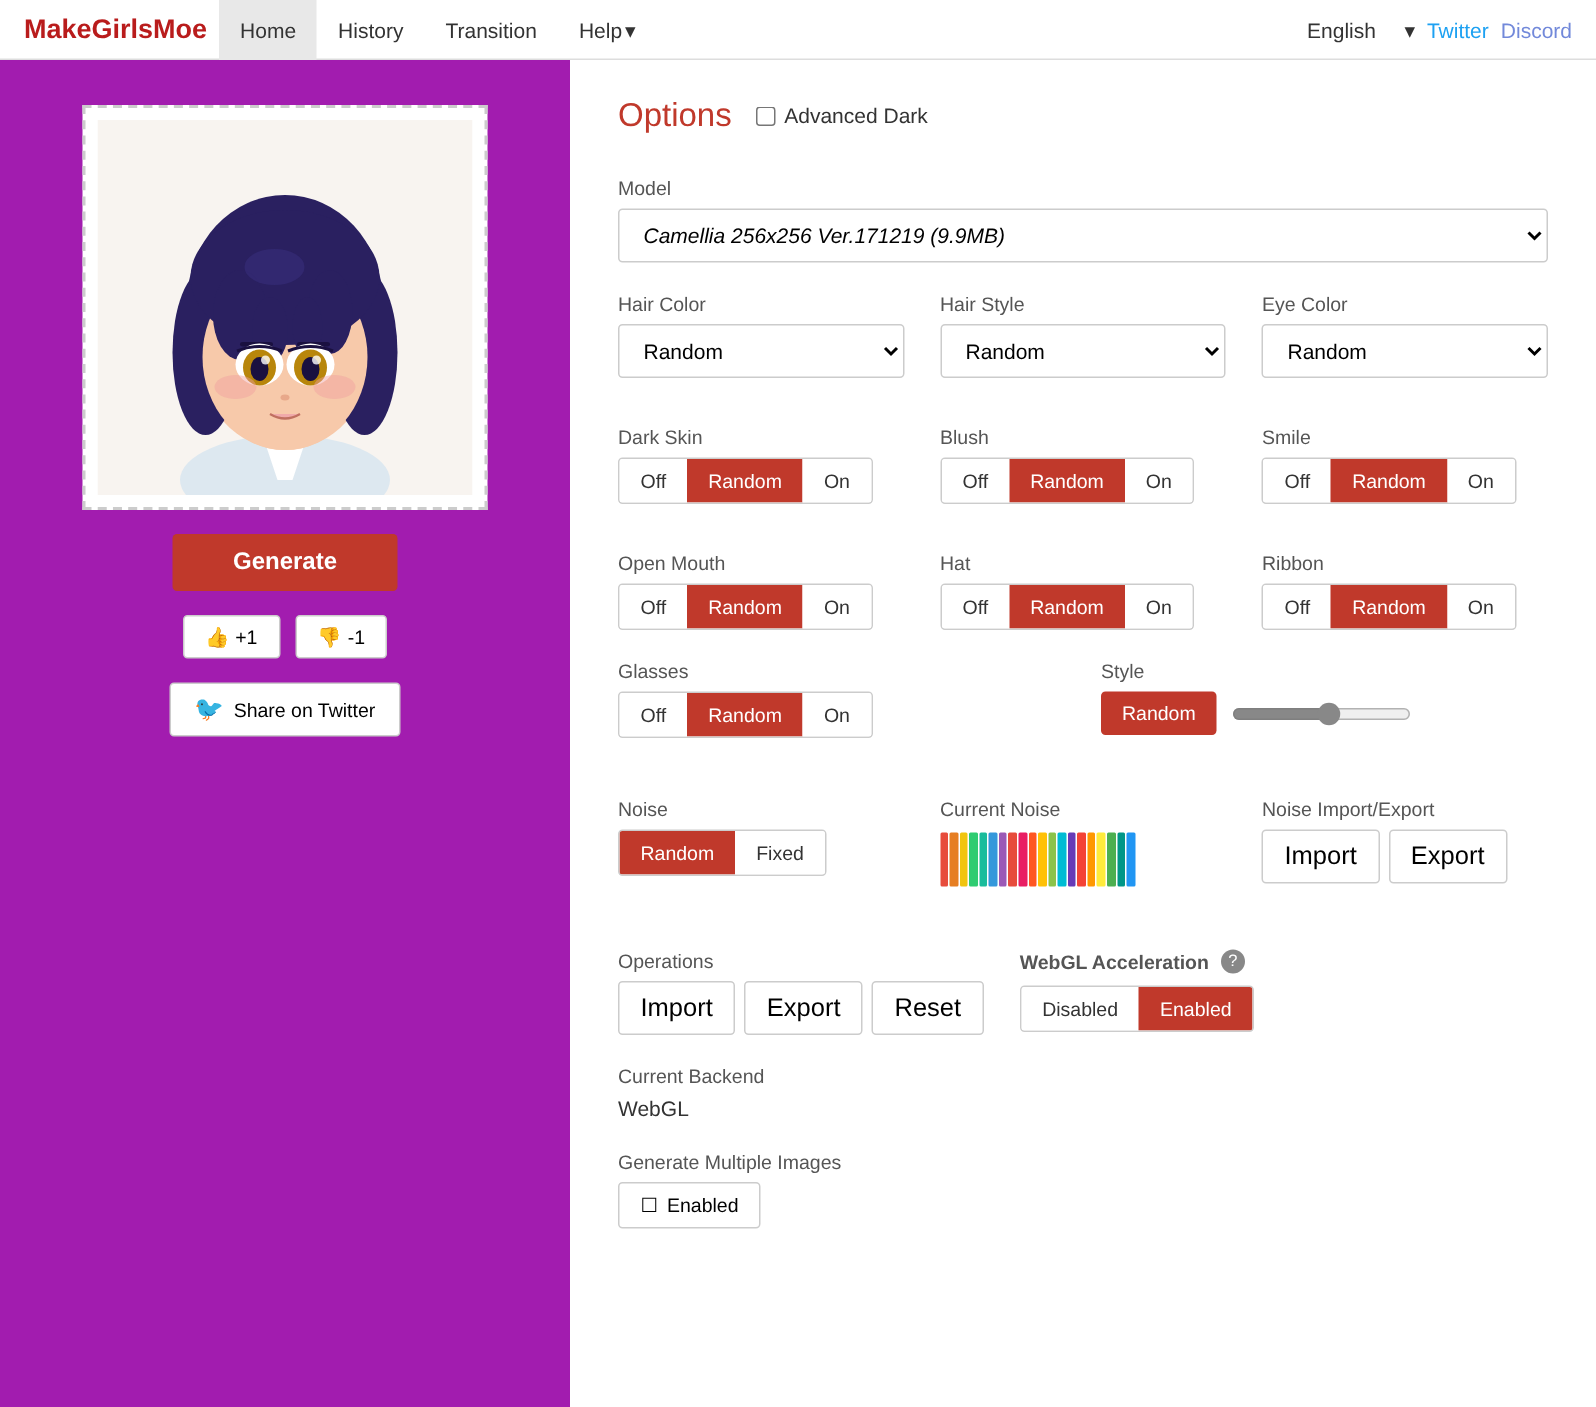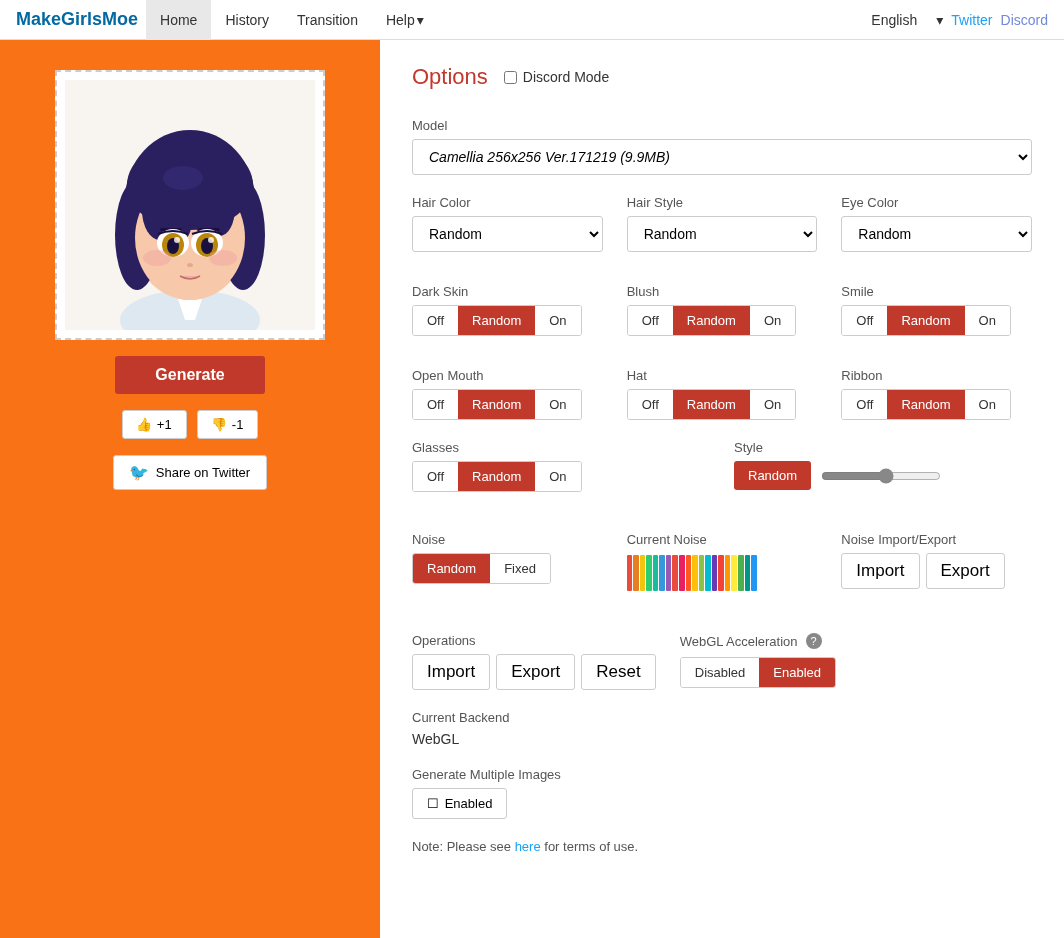--- a/index.html
+++ b/index.html
@@ -8,21 +8,21 @@
     
     nav {
       display: flex;
       align-items: center;
       background: #fff;
       border-bottom: 1px solid #ddd;
       height: 40px;
       padding: 0 16px;
     }
     .nav-brand {
-      color: #0369a1;
+      color: #b91c1c;
       font-size: 18px;
       font-weight: bold;
       margin-right: 8px;
     }
     .nav-links { display: flex; align-items: center; }
     .nav-link {
       padding: 0 14px;
       height: 40px;
       line-height: 40px;
       cursor: pointer;
@@ -39,21 +39,21 @@
 
     
     .main-layout {
       display: flex;
       min-height: calc(100vh - 40px);
     }
 
     
     .left-panel {
       width: 380px;
-      background: #f97316;
+      background: #a21caf;
       display: flex;
       flex-direction: column;
       align-items: center;
       padding: 30px 20px;
       gap: 16px;
     }
     .image-box {
       width: 270px;
       height: 270px;
       border: 2px dashed #ccc;
@@ -385,21 +385,21 @@
       <span>Share on Twitter</span>
     </button>
   </div>
 
   <div class="right-panel">
 
     <div class="options-header">
       <span class="options-title">Options</span>
       <label class="advanced-mode">
         <input type="checkbox" style="">
-        <span>Discord Mode</span>
+        <span>Advanced Dark</span>
       </label>
     </div>
 
     <div class="option-group">
       <div class="section-label">Model</div>
       <select class="model-select">
         <option>Camellia 256x256 Ver.171219 (9.9MB)</option>
       </select>
     </div>
 
@@ -544,21 +544,21 @@
       <div class="option-group">
         <div class="section-label">Operations</div>
         <div class="import-export-row">
           <button class="plain-btn">Import</button>
           <button class="plain-btn">Export</button>
           <button class="plain-btn">Reset</button>
         </div>
       </div>
       <div class="option-group">
         <div class="webgl-row">
-          <span class="section-label" style="margin:0;">WebGL Acceleration</span>
+          <span class="section-label" style="margin:0;font-weight:bold;">WebGL Acceleration</span>
           <span class="help-icon">?</span>
         </div>
         <div class="toggle-group" style="margin-top:8px;">
           <button class="toggle-btn">Disabled</button>
           <button class="toggle-btn active-red">Enabled</button>
         </div>
       </div>
     </div>
 
     <div class="option-group">
@@ -567,18 +567,15 @@
     </div>
 
     <div class="option-group">
       <div class="section-label">Generate Multiple Images</div>
       <button class="enabled-checkbox-btn">
         <span>☐</span>
         <span>Enabled</span>
       </button>
     </div>
 
-    <div class="note-text">
-      <span>Note: Please see </span><a class="note-link">here</a><span> for terms of use.</span>
-    </div>
 
   </div>
 </div>
 
 </body></html>

